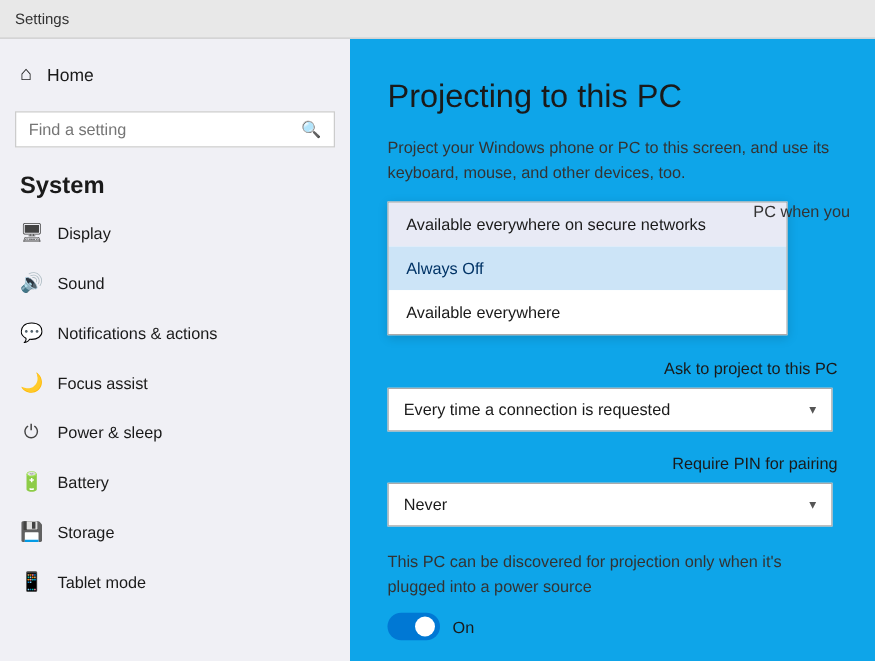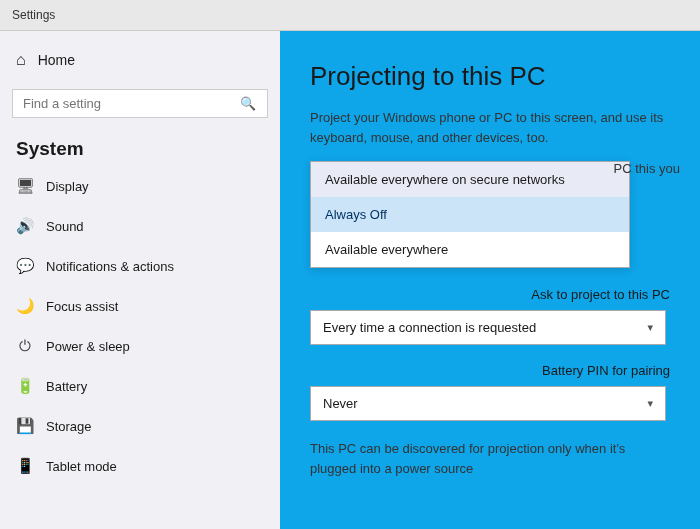--- a/index.html
+++ b/index.html
@@ -278,36 +278,40 @@
         </div>
         <div class="dropdown-option selected">
           <span>Always Off</span>
         </div>
         <div class="dropdown-option">
           <span>Available everywhere</span>
         </div>
       </div>
 
       <div style="position:absolute; top:0; right:-10px; font-size:13px; color:#333; white-space:nowrap;">
-        <span>PC this you</span>
+        <span>PC when you</span>
       </div>
     </div>
 
     <div class="section-label">Ask to project to this PC</div>
     <div class="select-box">
       <span>Every time a connection is requested</span>
       <span class="chevron">▾</span>
     </div>
 
     <div class="pin-section">
-      <div class="section-label">Battery PIN for pairing</div>
+      <div class="section-label">Require PIN for pairing</div>
       <div class="select-box">
         <span>Never</span>
         <span class="chevron">▾</span>
       </div>
     </div>
 
     <div class="plug-description">This PC can be discovered for projection only when it's plugged into a power source</div>
 
+    <div class="toggle-row">
+      <div class="toggle"></div>
+      <span class="toggle-label">On</span>
+    </div>
 
   </div>
 
 </div>
 
 </body></html>

